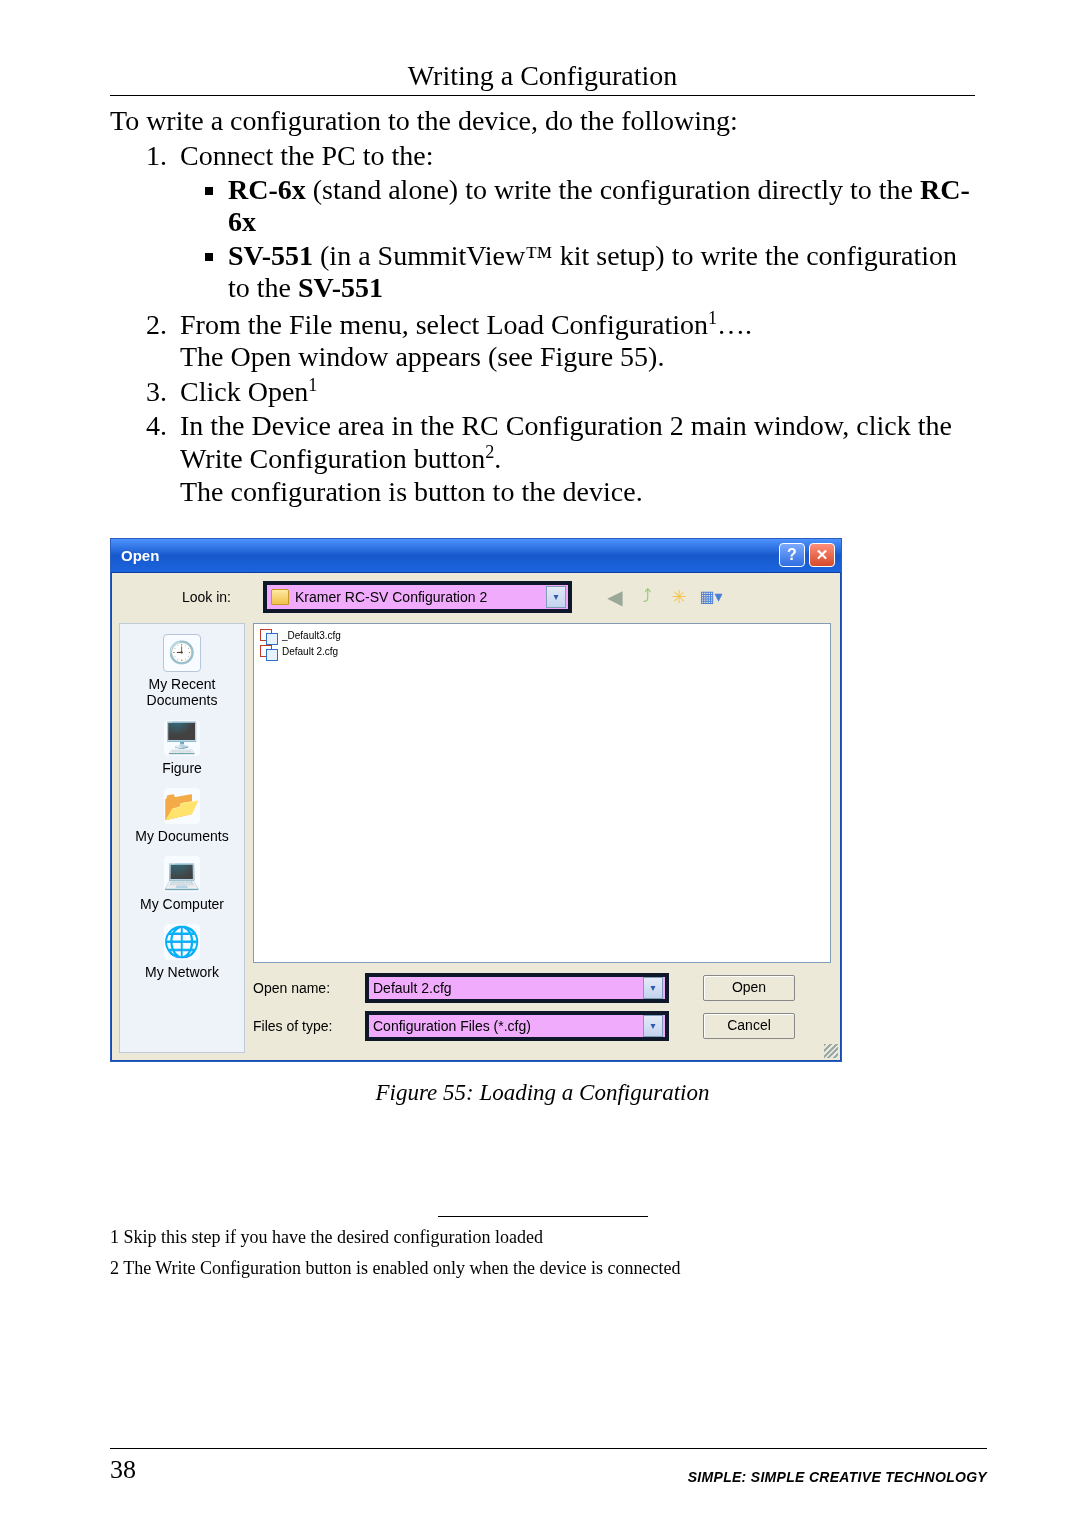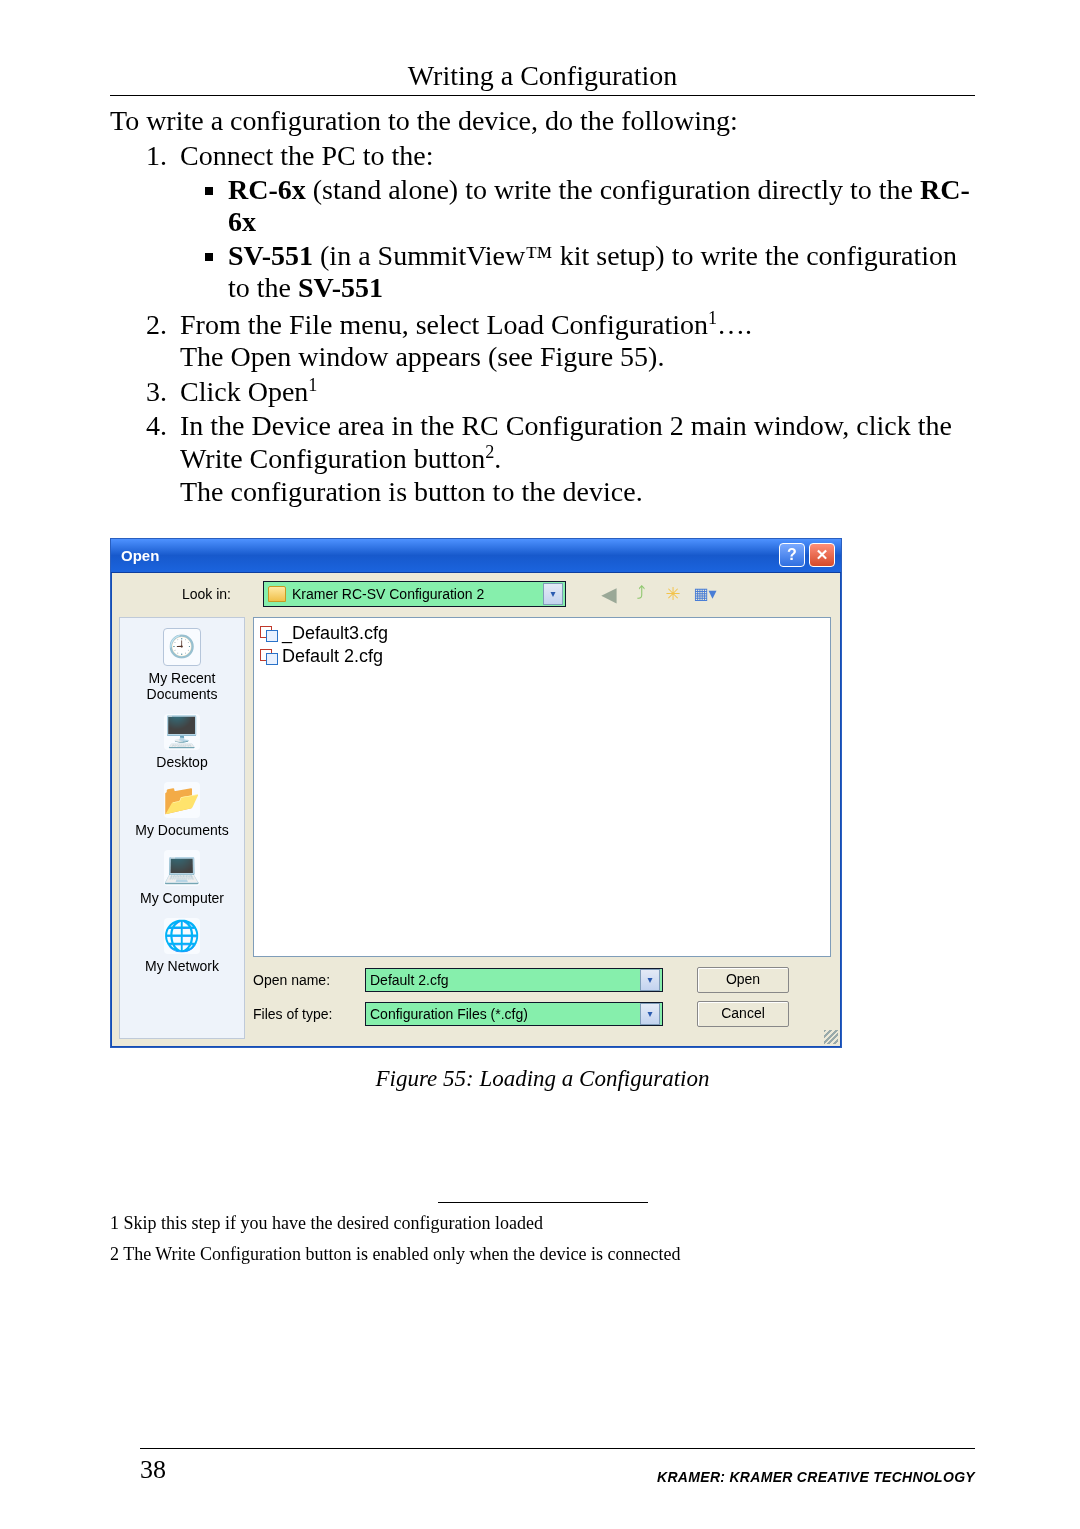--- a/index.html
+++ b/index.html
@@ -86,22 +86,22 @@
   .top-row {
     display: flex;
     align-items: center;
     padding: 8px 10px 10px 0;
     gap: 22px;
   }
   .top-row .lbl { width: 120px; text-align: right; padding-right: 10px; font-size: 14px; }
   .combo {
     display: flex; align-items: center;
     height: 24px;
-    background: #86efac;
-    border: 1px solid #0f172a;
+    background: #f0abfc;
+    border: 4px solid #0f172a;
     padding: 0 2px 0 4px;
   }
   .combo.lookin { width: 295px; }
   .combo .foldericon {
     width: 16px; height: 14px;
     background: linear-gradient(180deg,#ffe9a3,#f0c04a);
     border: 1px solid #c79a22;
     border-radius: 2px 2px 0 0;
     margin-right: 6px;
   }
@@ -147,21 +147,21 @@
   .place.comp .picon::before { content:"💻"; font-size:30px; }
   .place.net .picon { border:none; }
   .place.net .picon::before { content:"🌐"; font-size:30px; }
 
   .right-pane { flex:1; display:flex; flex-direction:column; padding-right:10px; }
   .filelist {
     flex:1; background:#fff; border:1px solid #7f9db9;
     min-height: 330px;
     padding: 4px 6px;
   }
-  .file-item { display:flex; align-items:center; gap:6px; font-size:18px; padding:1px 0; }
+  .file-item { display:flex; align-items:center; gap:6px; font-size:10px; padding:1px 0; }
   .cfg-icon {
     width:16px; height:14px; position:relative;
   }
   .cfg-icon::before {
     content:""; position:absolute; left:0; top:0;
     width:10px; height:10px; border:1px solid #c0392b; background:#fff;
   }
   .cfg-icon::after {
     content:""; position:absolute; left:6px; top:4px;
     width:10px; height:10px; border:1px solid #2a72c8; background:#e8f1ff;
@@ -194,21 +194,21 @@
 
   .footnote-sep {
     margin-top: 110px;
     width: 210px;
     border:none; border-top:1.5px solid #000;
   }
   .footnote { font-size: 18px; margin-top: 10px; }
 
   .footer {
     position:absolute;
-    left:110px; right:105px; bottom:44px;margin-left:30px;
+    left:110px; right:93px; bottom:44px;
   }
   .footer-hr { border:none; border-top:1.5px solid #000; margin:0 0 6px 0; }
   .footer-row { display:flex; justify-content:space-between; align-items:flex-end; }
   .pnum { font-size:26px; }
   .brand { font-size:14px; font-family: Arial, sans-serif; font-weight:bold; font-style:italic; letter-spacing:0.3px; }
   .bold { font-weight: bold; }
 </style>
 </head>
 <body>
 
@@ -269,21 +269,21 @@
       </div>
 
       <div class="main-area">
         <div class="places">
           <div class="place recent">
             <div class="picon"></div>
             <div>My Recent Documents</div>
           </div>
           <div class="place desktop">
             <div class="picon"></div>
-            <div>Desktop</div>
+            <div>Figure</div>
           </div>
           <div class="place docs">
             <div class="picon"></div>
             <div>My Documents</div>
           </div>
           <div class="place comp">
             <div class="picon"></div>
             <div>My Computer</div>
           </div>
           <div class="place net">
@@ -331,17 +331,17 @@
   <div class="fig-caption">Figure 55: Loading a Configuration</div>
 
   <hr class="footnote-sep">
   <div class="footnote">1 Skip this step if you have the desired configuration loaded</div>
   <div class="footnote">2 The Write Configuration button is enabled only when the device is connected</div>
 
   <div class="footer">
     <hr class="footer-hr">
     <div class="footer-row">
       <span class="pnum">38</span>
-      <span class="brand">KRAMER:  KRAMER CREATIVE TECHNOLOGY</span>
+      <span class="brand">SIMPLE:  SIMPLE CREATIVE TECHNOLOGY</span>
     </div>
   </div>
 
 </div>
 
 </body></html>

